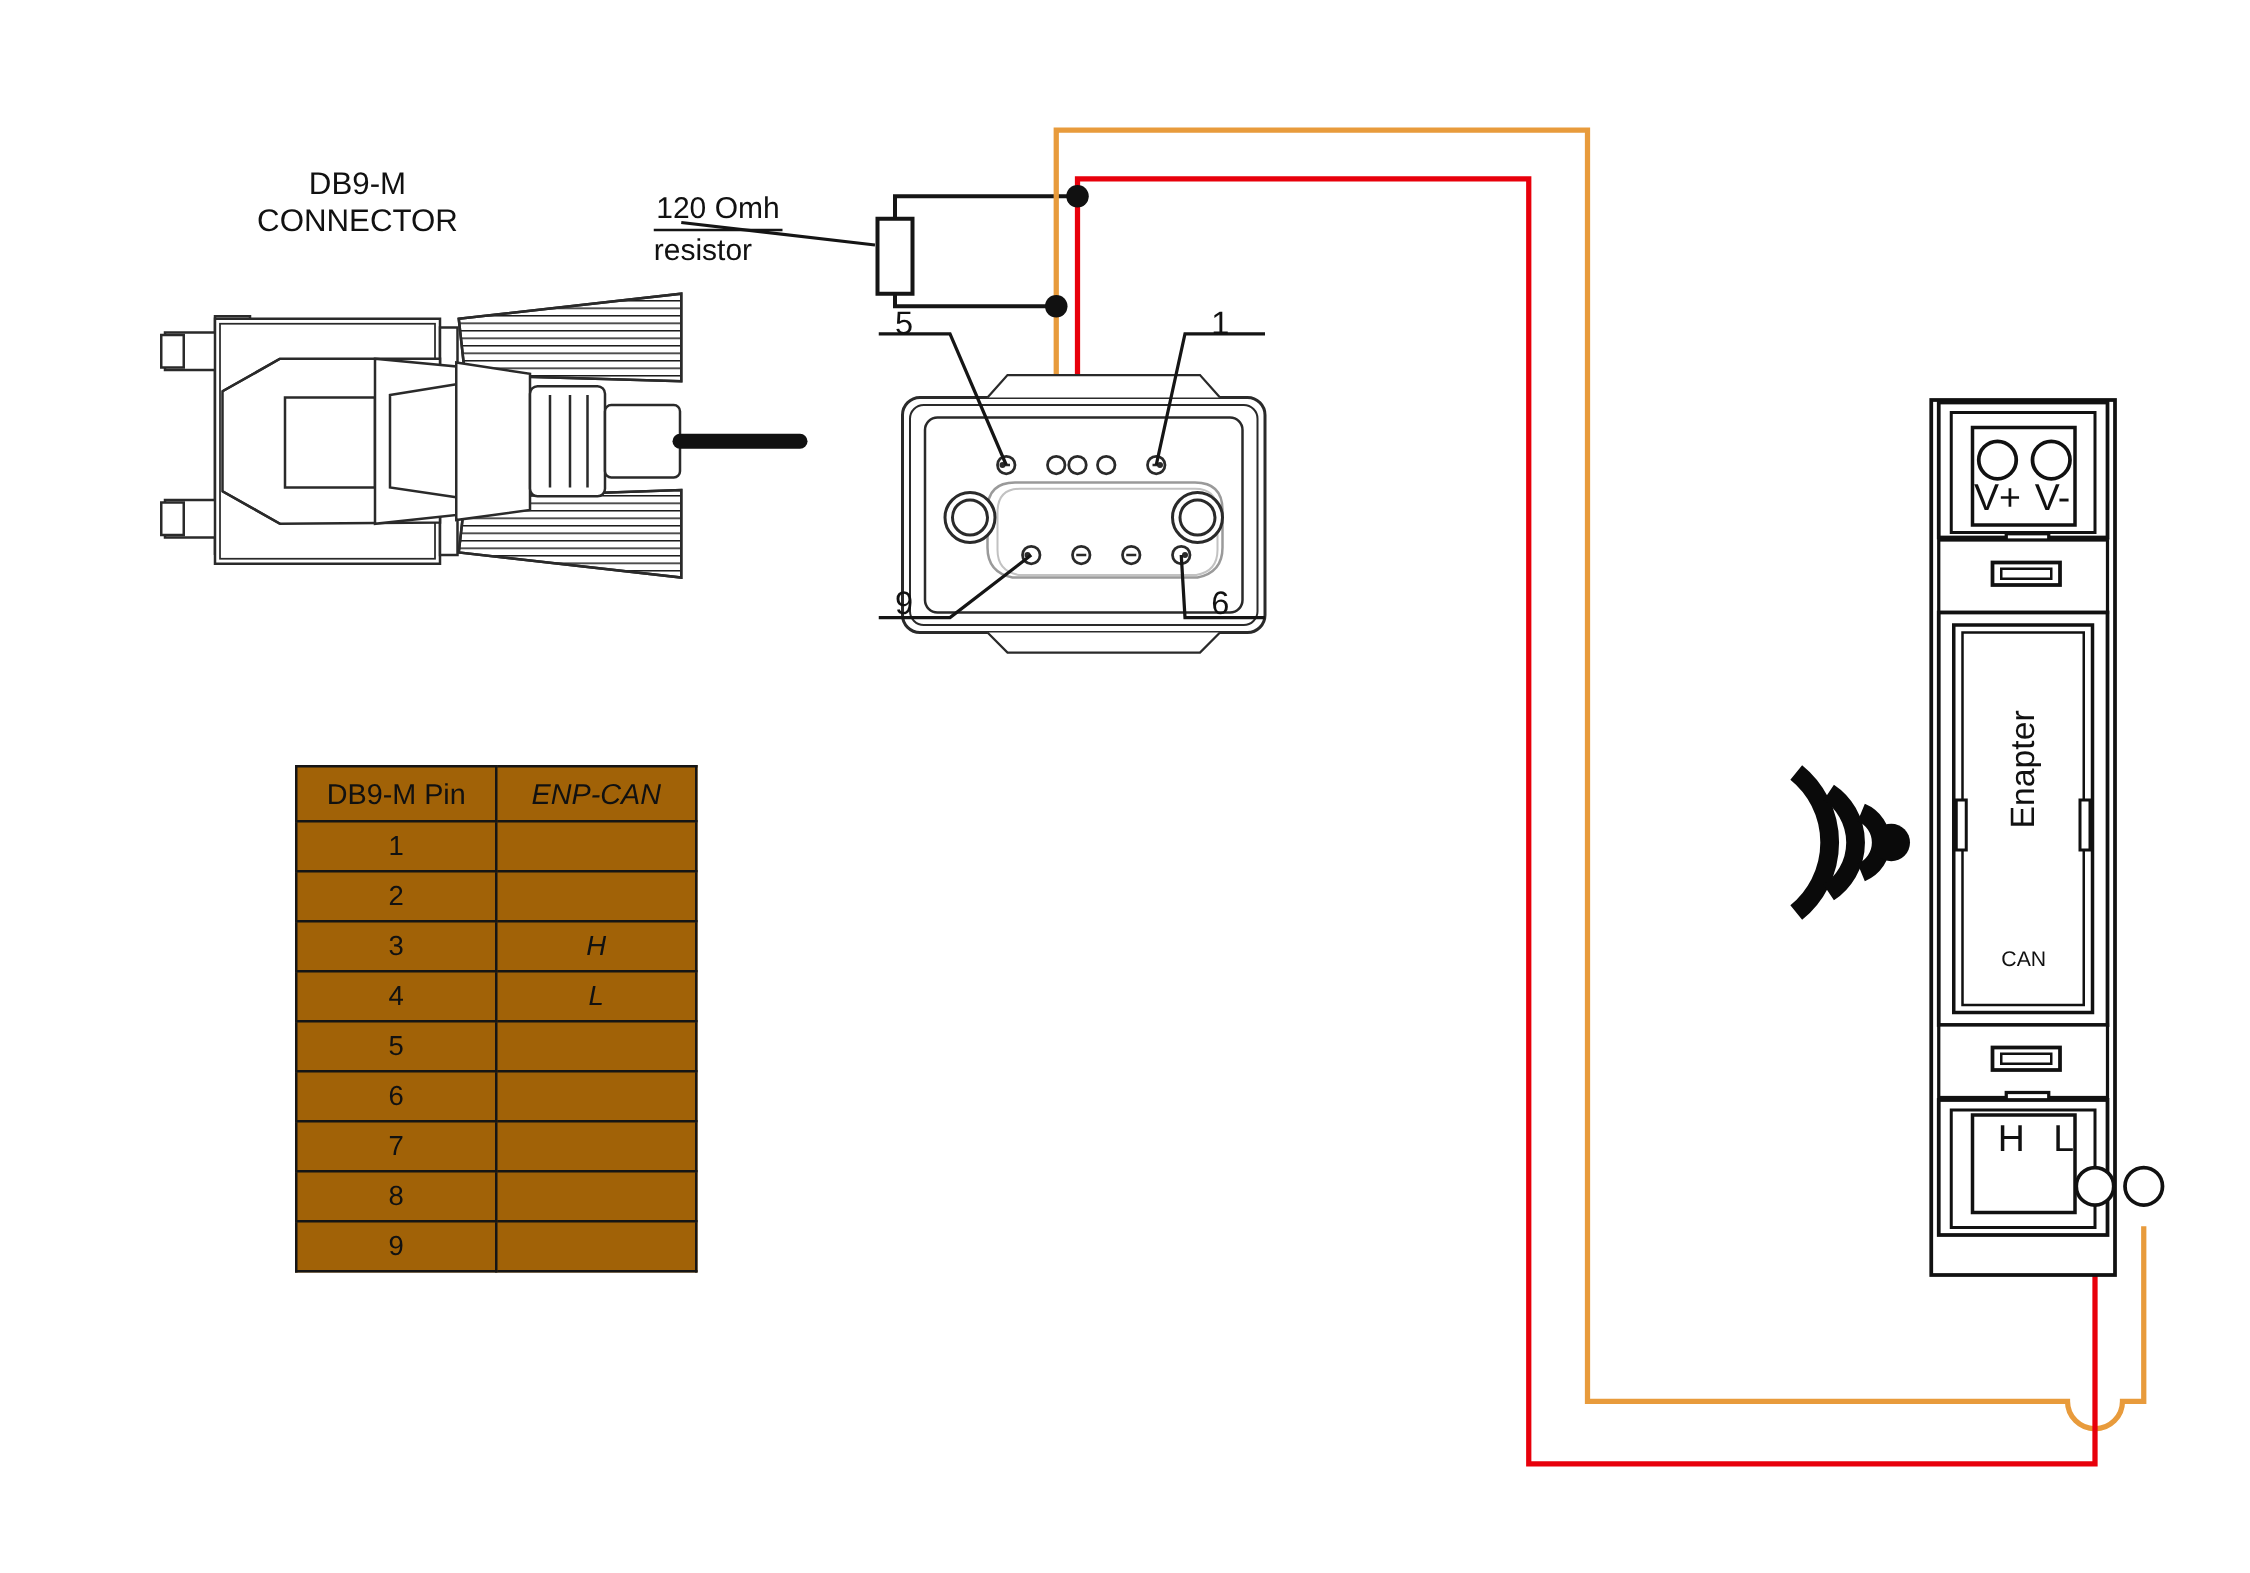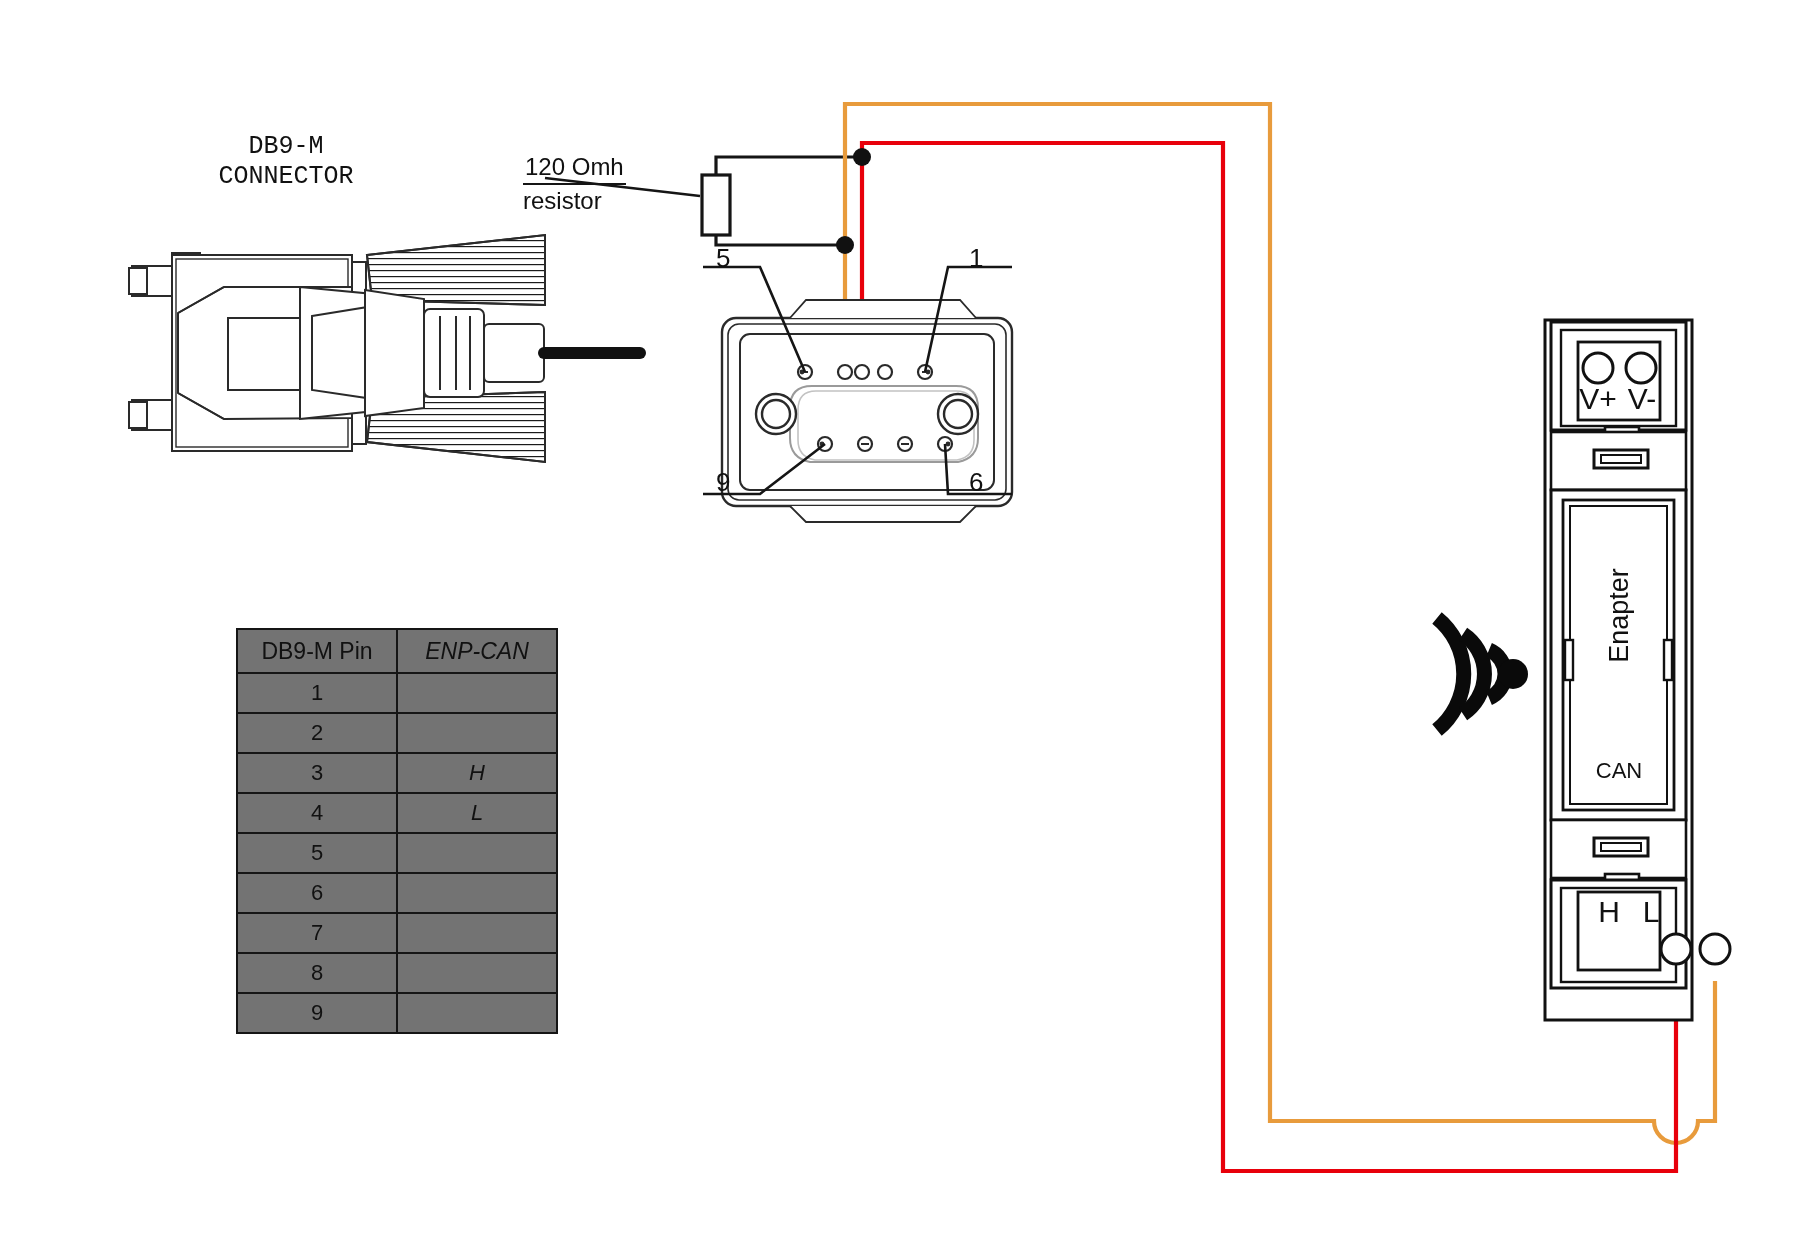--- a/index.html
+++ b/index.html
@@ -6,25 +6,25 @@
   html,body{margin:0;padding:0;background:#ffffff;}
   body{width:1800px;height:1258px;overflow:hidden;
        font-family:"Liberation Sans","DejaVu Sans",sans-serif;color:#000;}
   #stage{position:relative;width:1800px;height:1258px;background:#fff;}
   #stage svg.layer{position:absolute;left:0;top:0;width:1800px;height:1258px;}
   .lbl{position:absolute;white-space:nowrap;color:#111;}
   .t-title{font-size:25px;line-height:30px;text-align:center;}
   .t-num{font-size:26px;}
   .t-res{font-size:24px;line-height:30px;text-align:left;}
   .t-dev{font-size:27px;}
-  .t-can{font-size:22px;}
+  .t-can{font-size:17px;}
   .t-vert{transform-origin:50% 50%;}
   
-  #pin-table{position:absolute;left:236px;top:628px;border-collapse:collapse;
-             background:#737373;padding-left:36px;}
+  #pin-table{position:absolute;left:236px;top:612px;border-collapse:collapse;
+             background:#a16207;padding-left:36px;}
   #pin-table td,#pin-table th{border:2px solid #151515;font-weight:normal;
              font-size:22px;text-align:center;height:38px;padding:0;color:#111;}
   #pin-table th{font-size:23px;height:42px;}
   #pin-table .c1{width:158px;}
   #pin-table .c2{width:158px;font-style:italic;}
 </style>
 </head>
 <body>
 
 <div id="stage">
@@ -180,21 +180,21 @@
     </g>
 
     <g fill="none" stroke="#0a0a0a" stroke-linecap="butt">
       <path d="M1437 618 A 72 72 0 0 1 1437 730" stroke-width="15"></path>
       <path d="M1463 634 A 48 48 0 0 1 1463 714" stroke-width="15"></path>
       <path d="M1489 650 A 26 26 0 0 1 1489 698" stroke-width="15"></path>
       <circle cx="1513" cy="674" r="15" fill="#0a0a0a" stroke="none"></circle>
     </g>
   </svg>
 
-  <div class="lbl t-title" style="left:188px;top:132px;width:196px;font-family:Liberation Mono, monospace;">
+  <div class="lbl t-title" style="left:188px;top:132px;width:196px;">
     <div>DB9-M</div>
     <div>CONNECTOR</div>
   </div>
 
   <div class="lbl t-res" style="left:523px;top:152px;width:166px;">
     <div style="border-bottom:2.4px solid #151515;display:inline-block;padding:0 2px 1px 2px;">120 Omh</div>
     <div style="margin-top:1px;">resistor</div>
   </div>
 
   <div class="lbl t-num" style="left:716px;top:243px;">5</div>

